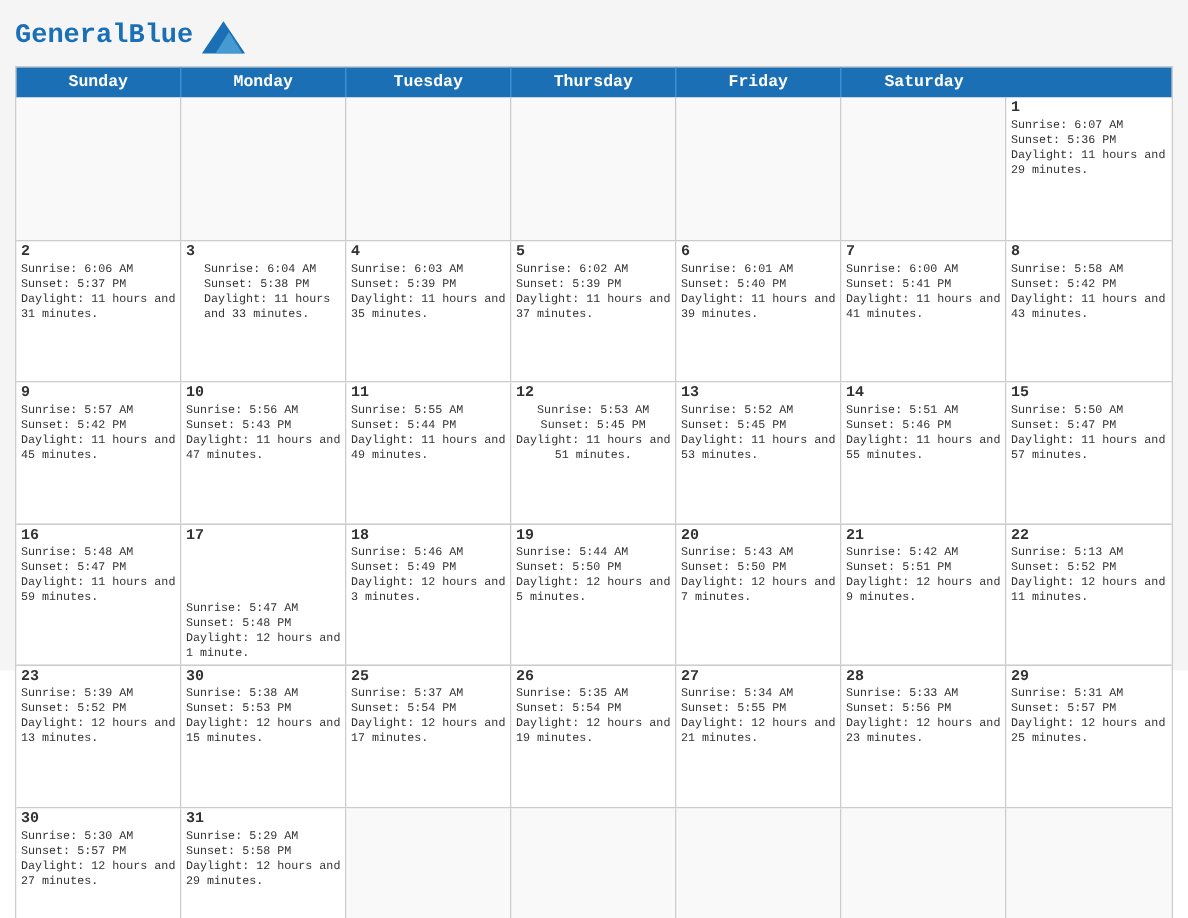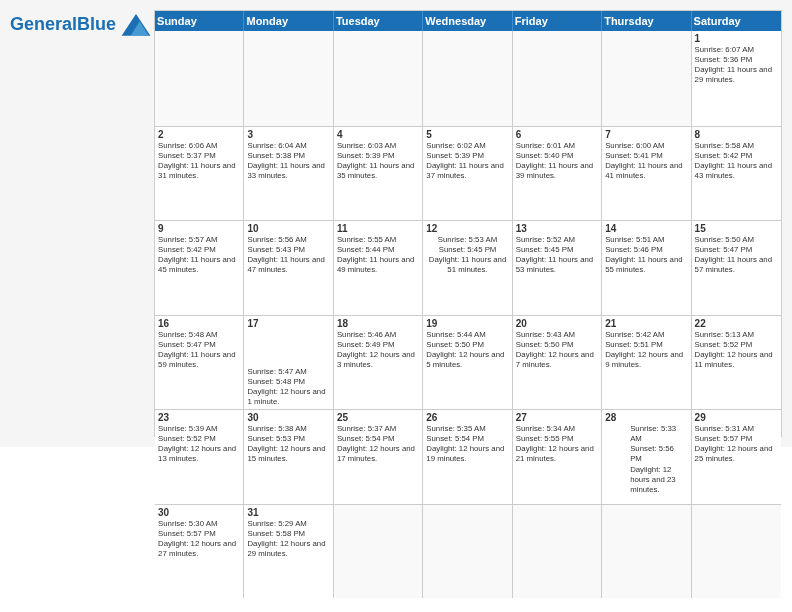--- a/index.html
+++ b/index.html
@@ -8,22 +8,23 @@
       height: 612px;
       font-family: Arial, sans-serif;
       background: #fff;
       overflow: hidden;
     }
     .page {
       width: 792px;
       height: 447px;
       background: #f5f5f5;
       display: flex;
-      flex-direction: row;
+      flex-direction: column;
       padding: 10px;
+      font-family: Liberation Mono, monospace;
     }
     .header {
       display: flex;
       justify-content: space-between;
       align-items: flex-start;
       margin-bottom: 6px;
     }
     .logo {
       display: flex;
       align-items: center;
@@ -61,21 +62,21 @@
     }
     .day-headers {
       display: grid;
       grid-template-columns: repeat(7, 1fr);
       background: #1a6fb5;
     }
     .day-header {
       color: #fff;
       font-size: 11px;
       font-weight: bold;
-      text-align: left;
+      text-align: center;
       padding: 4px 2px;
       border-right: 1px solid #3a8fd5;
     }
     .day-header:last-child { border-right: none; }
     .calendar-grid {
       flex: 1;
       display: grid;
       grid-template-rows: repeat(6, 1fr);
     }
     .calendar-row {
@@ -126,23 +127,22 @@
       <div class="month-title"></div>
       <div class="subtitle"></div>
     </div>
   </div>
 
   <div class="calendar">
     <div class="day-headers">
     <div class="day-header">Sunday</div>
         <div class="day-header">Monday</div>
         <div class="day-header">Tuesday</div>
-        <div class="day-header">Wednesday</div>
+        <div class="day-header">Thursday</div>
         <div class="day-header">Friday</div>
-        <div class="day-header">Thursday</div>
         <div class="day-header">Saturday</div>
       </div>
     <div class="calendar-grid">
     <div class="calendar-row">
           <div class="cell empty"></div>
           <div class="cell empty"></div>
           <div class="cell empty"></div>
           <div class="cell empty"></div>
           <div class="cell empty"></div>
           <div class="cell empty"></div>
@@ -155,21 +155,21 @@
         </div>
         <div class="calendar-row">
           <div class="cell">
             <span class="cell-number">2</span>
             <div class="cell-info" style="white-space: pre-line;">Sunrise: 6:06 AM
 Sunset: 5:37 PM
 Daylight: 11 hours and 31 minutes.</div>
           </div>
           <div class="cell">
             <span class="cell-number">3</span>
-            <div class="cell-info" style="white-space: pre-line;">Sunrise: 6:04 AM
+            <div class="cell-info" style="white-space: pre-line; margin-left: 12px;">Sunrise: 6:04 AM
 Sunset: 5:38 PM
 Daylight: 11 hours and 33 minutes.</div>
           </div>
           <div class="cell">
             <span class="cell-number">4</span>
             <div class="cell-info" style="white-space: pre-line;">Sunrise: 6:03 AM
 Sunset: 5:39 PM
 Daylight: 11 hours and 35 minutes.</div>
           </div>
           <div class="cell">
@@ -311,21 +311,21 @@
 Daylight: 12 hours and 19 minutes.</div>
           </div>
           <div class="cell">
             <span class="cell-number">27</span>
             <div class="cell-info" style="white-space: pre-line;">Sunrise: 5:34 AM
 Sunset: 5:55 PM
 Daylight: 12 hours and 21 minutes.</div>
           </div>
           <div class="cell">
             <span class="cell-number">28</span>
-            <div class="cell-info" style="white-space: pre-line; margin-left: 25px;">Sunrise: 5:33 AM
+            <div class="cell-info" style="white-space: pre-line;">Sunrise: 5:33 AM
 Sunset: 5:56 PM
 Daylight: 12 hours and 23 minutes.</div>
           </div>
           <div class="cell">
             <span class="cell-number">29</span>
             <div class="cell-info" style="white-space: pre-line;">Sunrise: 5:31 AM
 Sunset: 5:57 PM
 Daylight: 12 hours and 25 minutes.</div>
           </div>
         </div>

